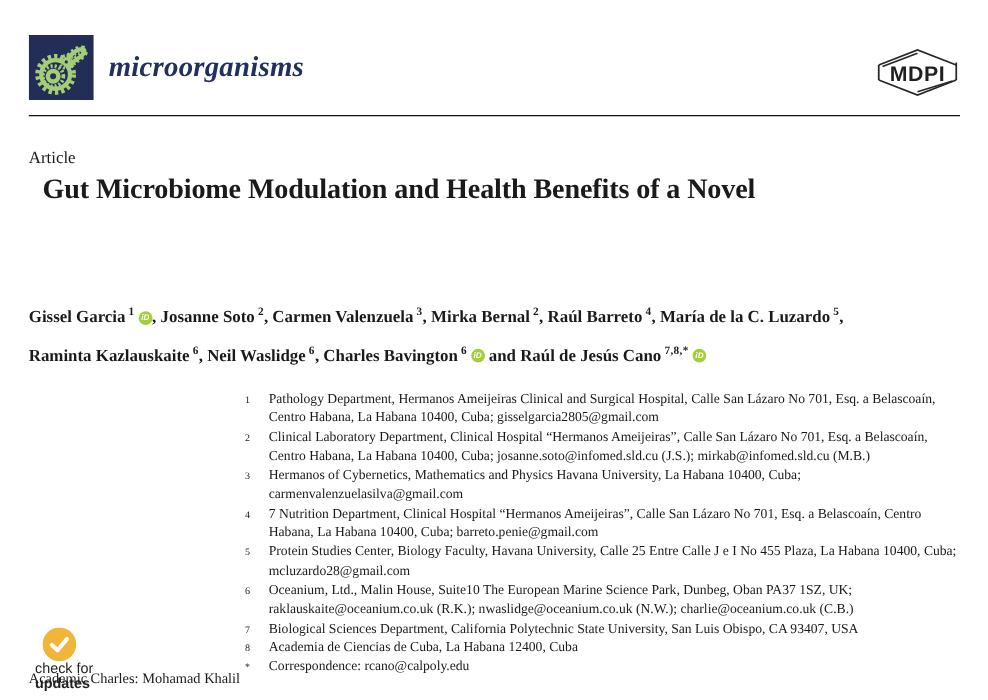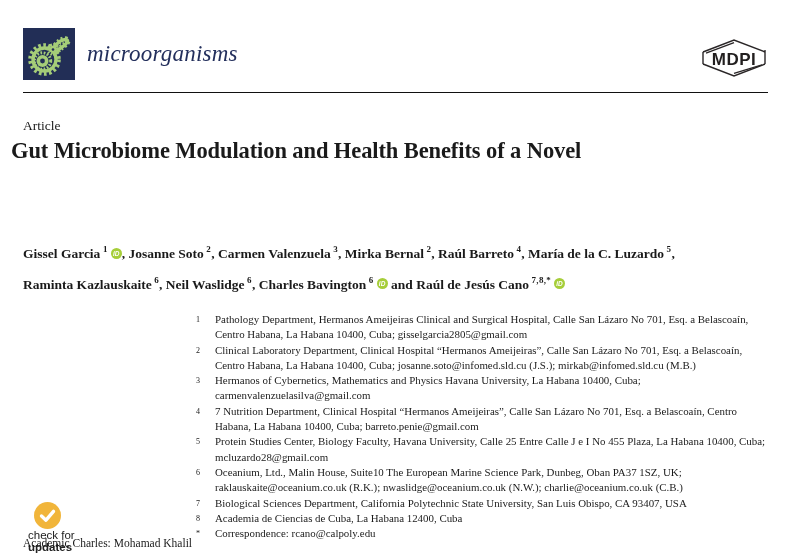--- a/index.html
+++ b/index.html
@@ -3,27 +3,27 @@
 <meta charset="utf-8">
 <style>
   html,body{margin:0;padding:0;}
   body{
     width:790px;height:560px;background:#ffffff;position:relative;overflow:hidden;
     font-family:"Liberation Serif",serif;color:#1a1a1a;
   }
   .brand{position:absolute;left:23px;top:28px;display:flex;align-items:center;}
   .logo-square{width:52px;height:52px;display:block;}
   .journal-name{
-    margin-left:12px;font-size:23px;font-style:italic;font-weight:normal;
+    margin-left:12px;font-size:23px;font-style:italic;font-weight:bold;
     color:#232f5c;letter-spacing:.2px;
   }
   .mdpi-logo{position:absolute;right:21px;top:36px;}
   .rule{position:absolute;left:23px;right:22px;top:92px;border:none;border-top:1.5px solid #111;margin:0;}
   .article-type{position:absolute;left:23px;top:118px;font-size:13.5px;}
-  .title{position:absolute;left:11px;top:137px;width:745px;margin:0;
+  .title{position:absolute;left:34px;top:137px;width:745px;margin:0;
          font-size:22.5px;font-weight:bold;line-height:28.5px;letter-spacing:-.1px;}
   .title .t-line{white-space:nowrap;}
   .title em{font-style:italic;}
   .authors{position:absolute;left:23px;top:236px;width:745px;margin:0;
            font-size:13.5px;font-weight:bold;line-height:26px;}
   .author-row{display:block;white-space:nowrap;}
   .authors sup{font-size:9px;margin-left:2.5px;letter-spacing:.3px;}
   .orcid{
     display:inline-block;width:11px;height:11px;border-radius:50%;
     background:#a6ce39;color:#fff;font-family:"Liberation Sans",sans-serif;

